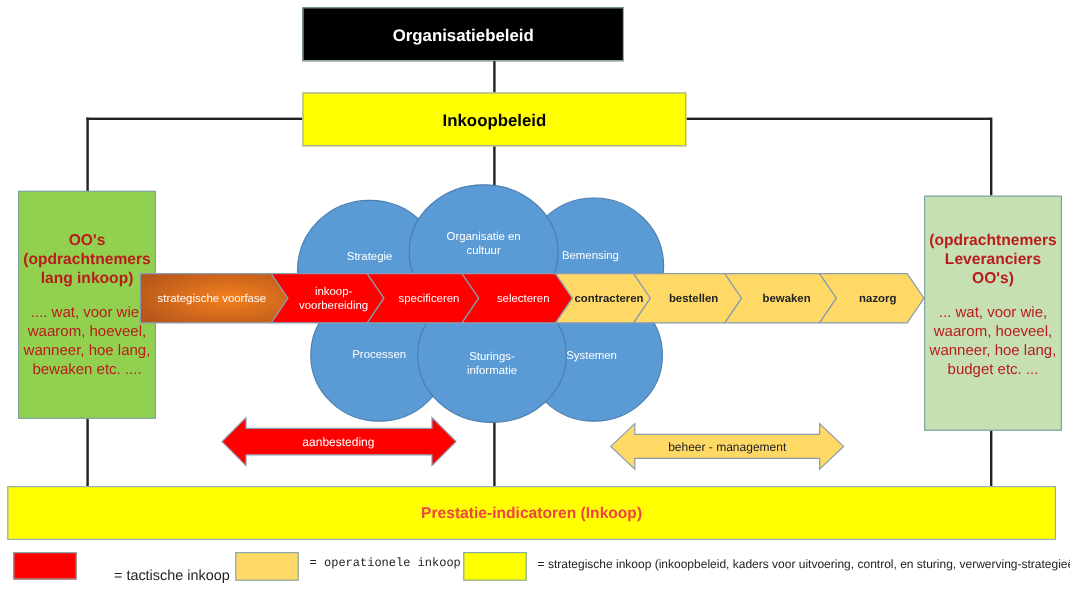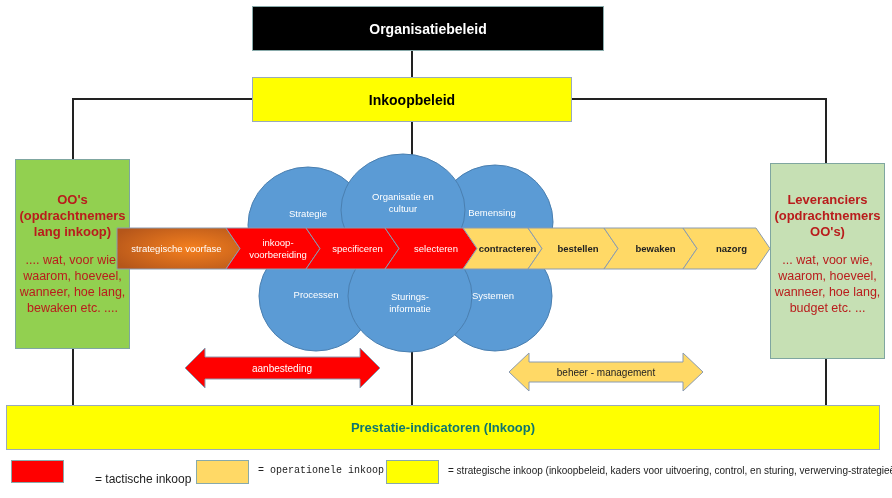--- a/index.html
+++ b/index.html
@@ -17,21 +17,21 @@
 <div class="line" style="left:411px;top:50px;width:2px;height:28px;"></div>
 <div class="line" style="left:72px;top:98px;width:180px;height:2px;"></div>
 <div class="line" style="left:72px;top:98px;width:2px;height:62px;"></div>
 <div class="line" style="left:572px;top:98px;width:254px;height:2px;"></div>
 <div class="line" style="left:825px;top:98px;width:2px;height:65px;"></div>
 <div class="line" style="left:411px;top:120px;width:2px;height:40px;"></div>
 <div class="line" style="left:72px;top:348px;width:2px;height:58px;"></div>
 <div class="line" style="left:411px;top:345px;width:2px;height:61px;"></div>
 <div class="line" style="left:825px;top:358px;width:2px;height:48px;"></div>
 
-<div class="box" style="left:252px;top:6px;width:352px;height:45px;background:#000;border:1px solid #8aa;color:#fff;font-weight:bold;font-size:14px;">
+<div class="box" style="left:252px;top:6px;width:268px;height:45px;background:#000;border:1px solid #8aa;color:#fff;font-weight:bold;font-size:14px;">
   <span>Organisatiebeleid</span>
 </div>
 
 <div class="box" style="left:252px;top:77px;width:320px;height:45px;background:#ffff00;border:1px solid #9ab;color:#000000;font-weight:bold;font-size:14px;">
   <span>Inkoopbeleid</span>
 </div>
 
 <div class="side-box" style="left:15px;top:159px;width:115px;height:190px;background:#92d050;">
   <div class="title">
     <div>OO's</div>
@@ -41,22 +41,22 @@
   <div>
     <div>.... wat, voor wie,</div>
     <div>waarom, hoeveel,</div>
     <div>wanneer, hoe lang,</div>
     <div>bewaken etc. ....</div>
   </div>
 </div>
 
 <div class="side-box" style="left:770px;top:163px;width:115px;height:196px;background:#c6e0b4;padding-top:28px;">
   <div class="title">
+    <div>(opdrachtnemers</div>
     <div>Leveranciers</div>
-    <div>(opdrachtnemers</div>
     <div>OO's)</div>
   </div>
   <div>
     <div>... wat, voor wie,</div>
     <div>waarom, hoeveel,</div>
     <div>wanneer, hoe lang,</div>
     <div>budget etc. ...</div>
   </div>
 </div>
 
@@ -106,21 +106,21 @@
       <text x="731.5" text-anchor="middle" font-size="9.5" font-weight="bold" fill="#222222" y="251.5">nazorg</text>
     </g>
 
   <polygon points="185,368 205,348 205,357 360,357 360,348 380,368 360,388 360,379 205,379 205,388" fill="#ff0000" stroke="#8a9bb0" stroke-width="1"></polygon>
   <text x="282" y="372" fill="#ffffff" font-size="10" text-anchor="middle">aanbesteding</text>
 
   <polygon points="509,372 529,353 529,362 683,362 683,353 703,372 683,391 683,382 529,382 529,391" fill="#ffd966" stroke="#8a9bb0" stroke-width="1"></polygon>
   <text x="606" y="376" fill="#222" font-size="10" text-anchor="middle">beheer - management</text>
 </svg>
 
-<div class="box" style="left:6px;top:405px;width:874px;height:45px;background:#ffff00;border:1px solid #9ab;color:#0f766e;font-weight:bold;font-size:13px;">
+<div class="box" style="left:6px;top:405px;width:874px;height:45px;background:#ffff00;border:1px solid #9ab;color:#ef4444;font-weight:bold;font-size:13px;">
   <span>Prestatie-indicatoren (Inkoop)</span>
 </div>
 
 <div>
   <div class="abs" style="left:11px;top:460px;width:53px;height:23px;background:#ff0000;border:1px solid #8aa;box-sizing:border-box;"></div>
   <div class="abs" style="left:71px;top:472px;font-size:12px;color:#222;margin-left:24px;">= tactische inkoop</div>
 
   <div class="abs" style="left:196px;top:460px;width:53px;height:24px;background:#ffd966;border:1px solid #8aa;box-sizing:border-box;"></div>
   <div class="abs" style="left:258px;top:465px;font-size:10px;color:#222;font-family:Liberation Mono, monospace;">= operationele inkoop</div>
 

